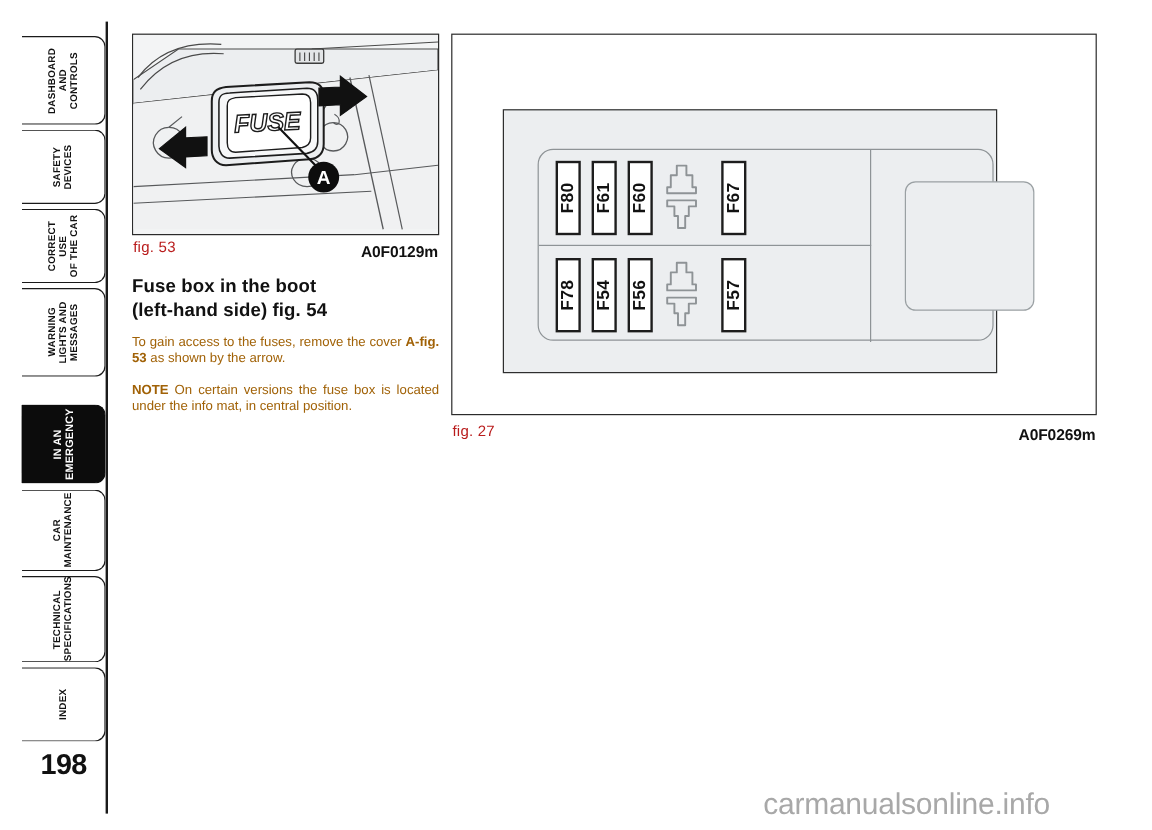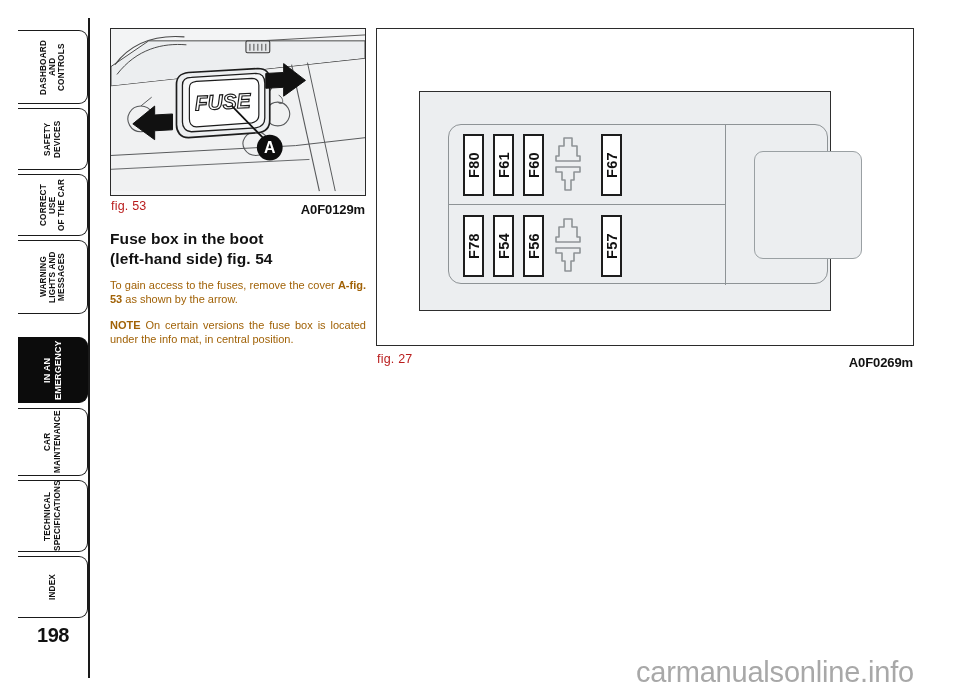--- a/index.html
+++ b/index.html
@@ -43,21 +43,21 @@
   }
   .tab.active{
     background:#0c0c0c;
     border-color:#0c0c0c;
     border-radius:0 9px 9px 0;
   }
   .tab.active .tab-label{color:#ffffff;font-size:9px;}
   #page-number{
     position:absolute;left:18px;width:70px;
     text-align:center;
-    font-size:20px;font-weight:bold;color:#111111;
+    font-size:24px;font-weight:bold;color:#111111;
     font-family:"Liberation Sans", sans-serif;
     letter-spacing:-0.5px;
   }
 
   
   #left-col{
     position:absolute;left:110px;top:28px;width:258px;
   }
   
   #fig53-frame{
@@ -151,21 +151,21 @@
     font-size:14.5px;font-weight:bold;color:#111;
     writing-mode:vertical-rl;
     transform:rotate(180deg);
     letter-spacing:.3px;
   }
   .empty-slot{position:absolute;width:28px;height:62px;}
   .empty-slot svg{display:block;width:100%;height:100%;}
 
   .wm{
     position:absolute;left:636px;top:656px;
-    font-size:29px;color:#a8a8a8;
+    font-size:25px;color:#a8a8a8;
     font-family:"Liberation Sans", sans-serif;
     letter-spacing:-.2px;
   }
 </style>
 </head>
 <body>
 
 <div id="sidebar">
   <div id="sidebar-rule"></div>
   <div id="tabs-host">

